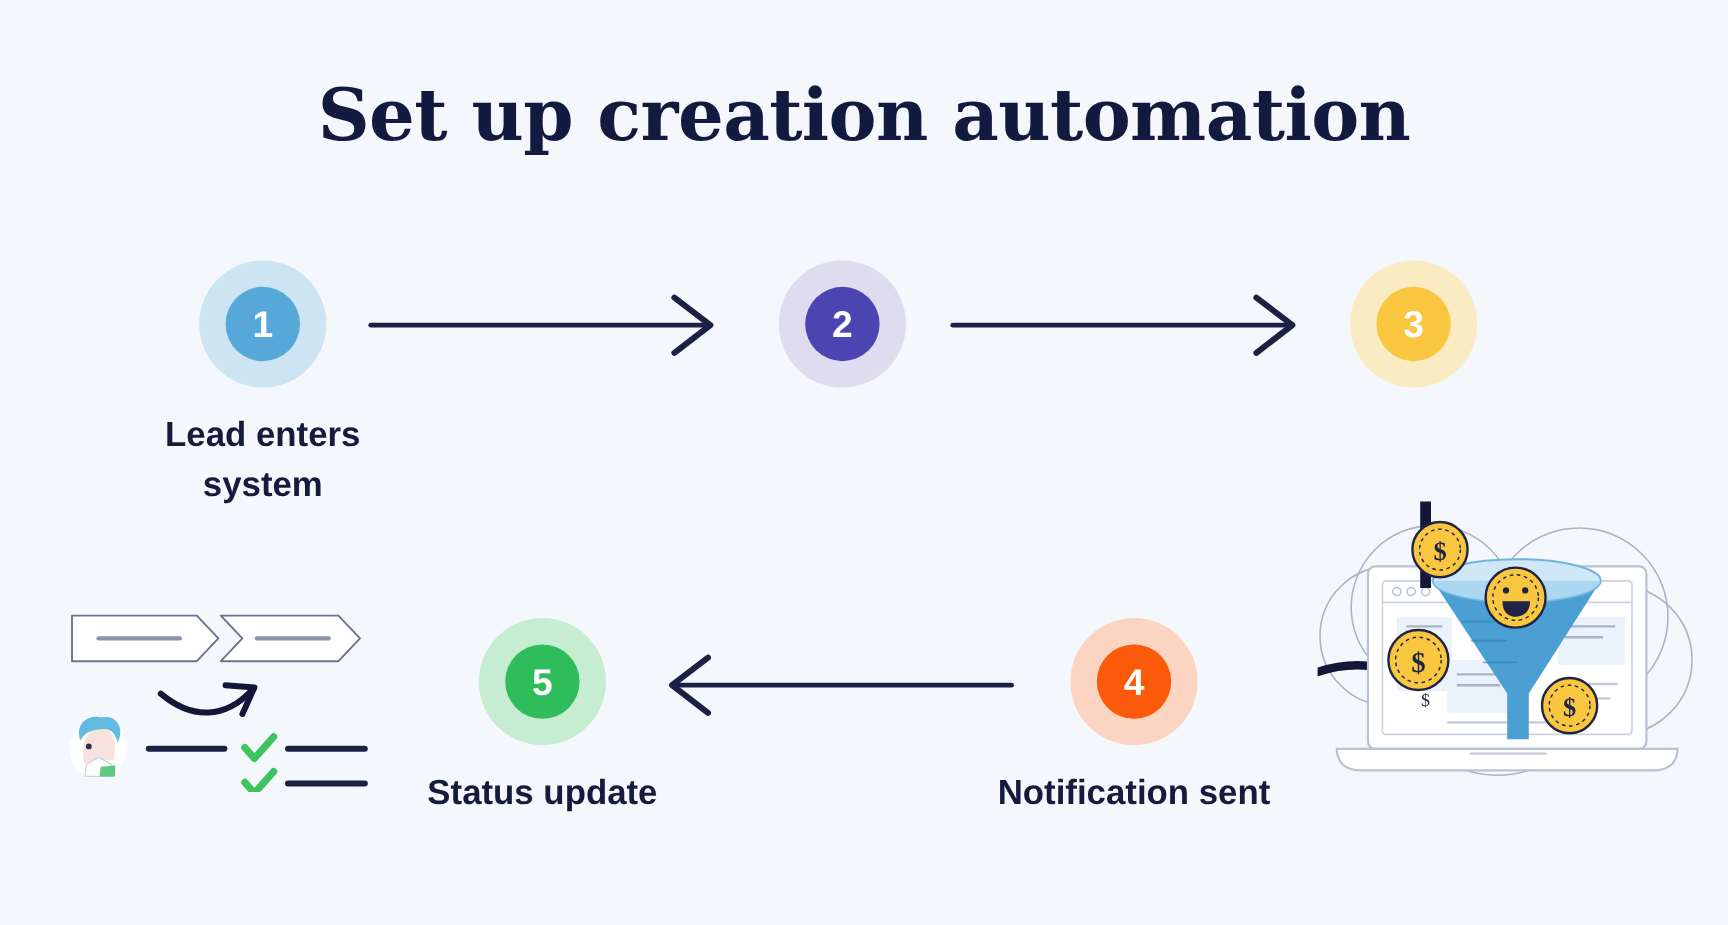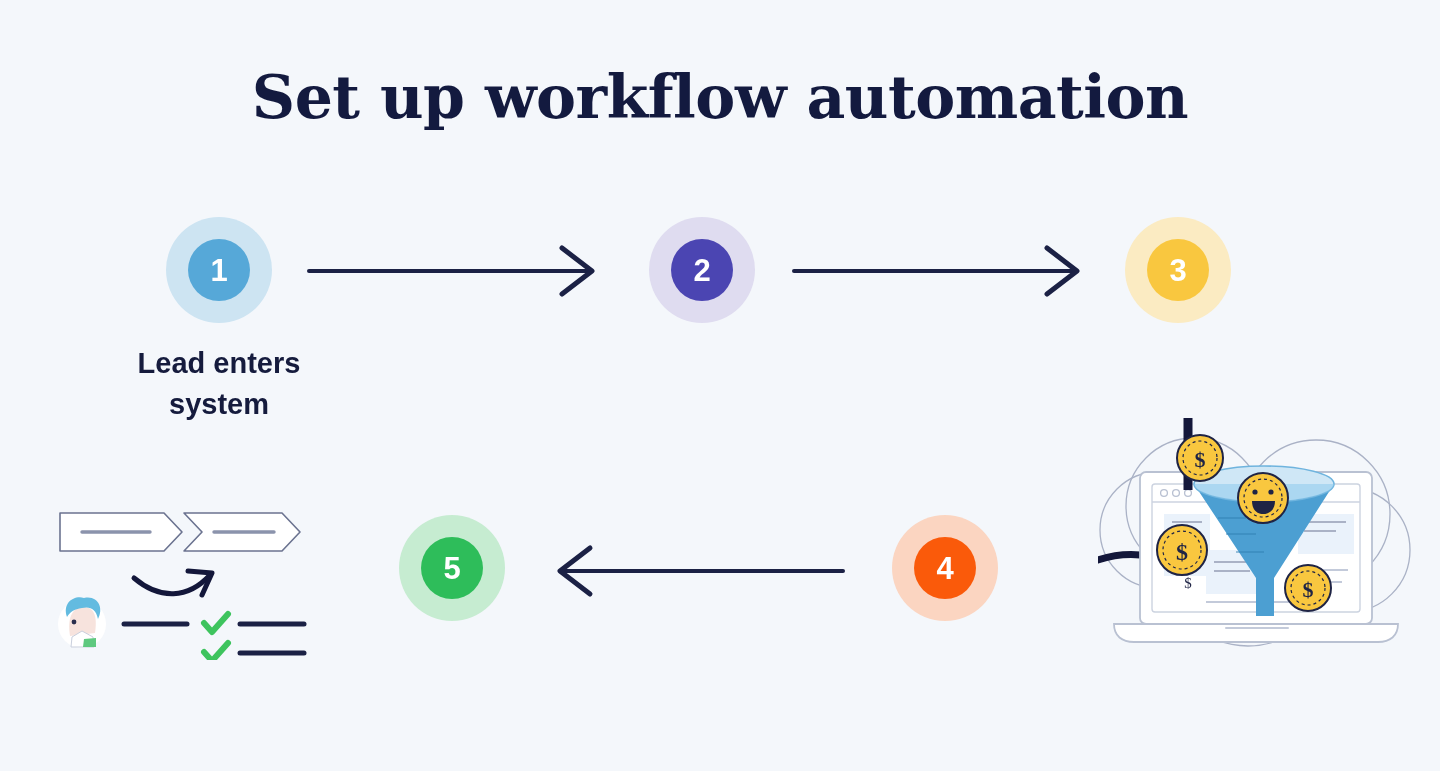--- a/index.html
+++ b/index.html
@@ -92,21 +92,21 @@
   
   .illus { position: absolute; }
   #illus-left  { left: 52px;  top: 505px; }
   #illus-right { left: 1098px; top: 410px; }
 </style>
 </head>
 <body>
 
 <div class="canvas">
 
-  <div class="page-title">Set up workflow automation</div>
+  <div class="page-title">Set up creation automation</div>
 
   <div class="step" id="step-1">
     <div class="halo" style="background:#cde4f2">
       <div class="disc" style="background:#56a8d8">
         <span>1</span>
       </div>
     </div>
     <div class="step-label">Lead enters
 system</div>
   </div>
@@ -126,28 +126,30 @@
       </div>
     </div>
   </div>
 
   <div class="step" id="step-4">
     <div class="halo" style="background:#fbd5c1">
       <div class="disc" style="background:#fa5a0a">
         <span>4</span>
       </div>
     </div>
+    <div class="step-label">Notification sent</div>
   </div>
 
   <div class="step" id="step-5">
     <div class="halo" style="background:#c6ecd1">
       <div class="disc" style="background:#2ebd5a">
         <span>5</span>
       </div>
     </div>
+    <div class="step-label">Status update</div>
   </div>
 
   <div class="arrow" id="arrow-1-2">
     <svg width="290" height="52" viewBox="0 0 290 52" fill="none">
       <path d="M2 26 H283" stroke="#1b2145" stroke-width="4" stroke-linecap="round"></path>
       <path d="M255 3 L285 26 L255 49" stroke="#1b2145" stroke-width="5" stroke-linecap="round" stroke-linejoin="round" fill="none"></path>
     </svg>
   </div>
 
   <div class="arrow" id="arrow-2-3">

